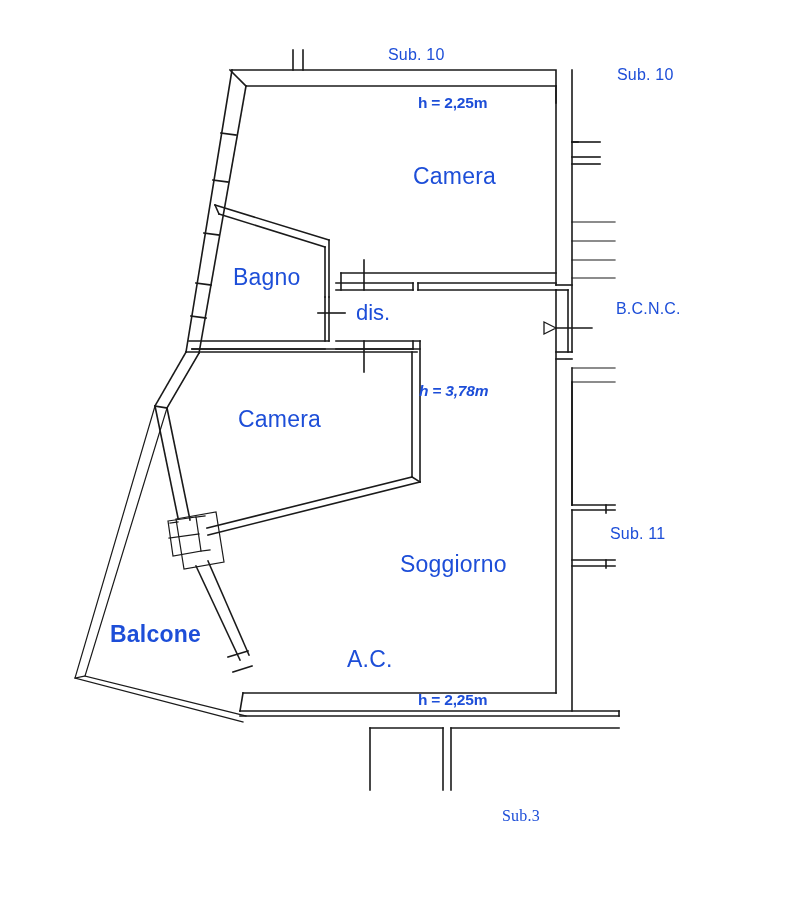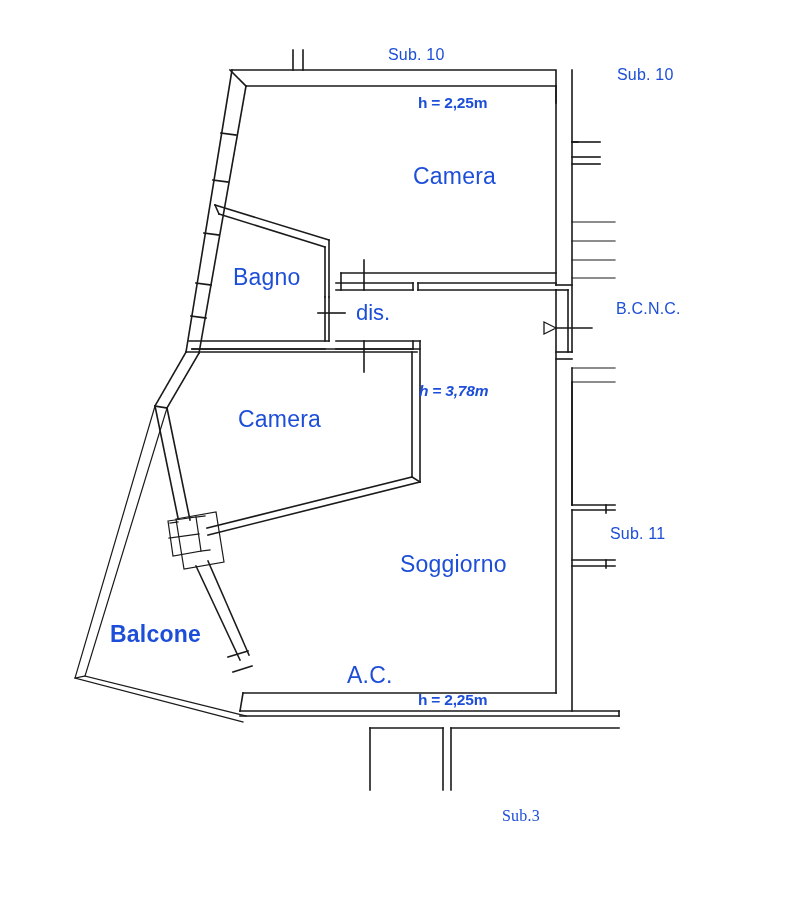--- a/index.html
+++ b/index.html
@@ -244,21 +244,21 @@
   <div class="lbl room-label" style="left:233px; top:266px;">Bagno</div>
 
   <div class="lbl room-label-sm" style="left:356px; top:302px;">dis.</div>
 
   <div class="lbl room-label" style="left:238px; top:408px;">Camera</div>
 
   <div class="lbl room-label" style="left:356px; top:553px;margin-left:44px;">Soggiorno</div>
 
   <div class="lbl room-label" style="left:110px; top:623px;font-weight:bold;">Balcone</div>
 
-  <div class="lbl room-label" style="left:347px; top:664px;">A.C.</div>
+  <div class="lbl room-label" style="left:347px; top:648px;">A.C.</div>
 
   <div class="lbl ann-label" style="left:418px; top:95px;">h = 2,25m</div>
 
   <div class="lbl ann-label" style="left:419px; top:383px;font-style:italic;">h = 3,78m</div>
 
   <div class="lbl ann-label" style="left:418px; top:692px;">h = 2,25m</div>
 
   <div class="lbl sub-label" style="left:388px; top:47px;">Sub. 10</div>
 
   <div class="lbl sub-label" style="left:617px; top:67px;">Sub. 10</div>

